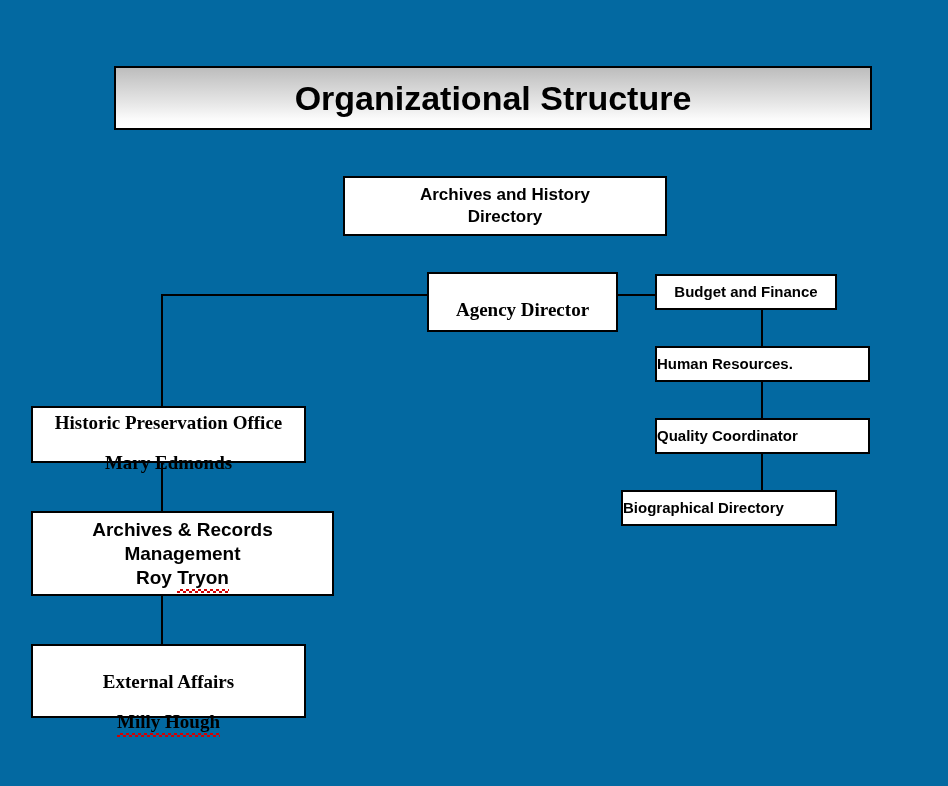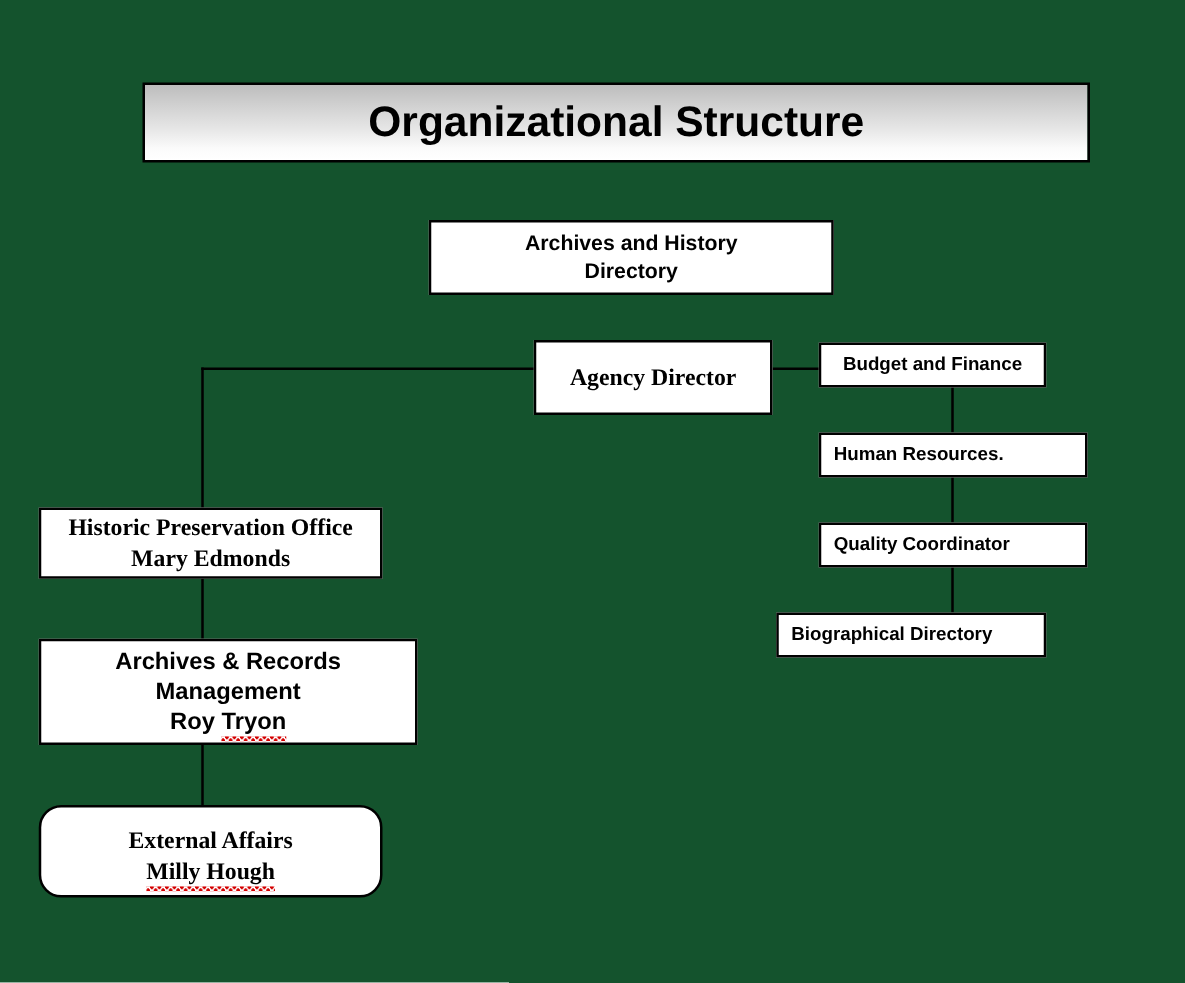--- a/index.html
+++ b/index.html
@@ -9,21 +9,21 @@
     background: #ffffff;
   }
   body {
     font-family: "Liberation Sans", sans-serif;
     -webkit-font-smoothing: antialiased;
   }
   #canvas {
     position: relative;
     width: 948px;
     height: 786px;
-    background: #14532d;
+    background: #0369a1;
     overflow: hidden;
   }
 
   
   .title-banner {
     position: absolute;
     left: 114px;
     top: 66px;
     width: 758px;
     height: 64px;
@@ -76,40 +76,40 @@
   .style-serif-center {
     align-items: center;
     text-align: center;
   }
   .style-serif-center .line {
     font-family: "Liberation Serif", "DejaVu Serif", serif;
     font-weight: bold;
     font-size: 19px;
     line-height: 25px;
     color: #000000;
+    margin-top: 15px;
   }
 
   
   .style-sans-center-lg {
     align-items: center;
     text-align: center;
   }
   .style-sans-center-lg .line {
     font-family: "Liberation Sans", sans-serif;
     font-weight: bold;
     font-size: 19px;
     line-height: 24px;
     color: #000000;
   }
 
   
   .style-sans-left {
     align-items: flex-start;
     text-align: left;
-    padding-left: 10px;
   }
   .style-sans-left .line {
     font-family: "Liberation Sans", sans-serif;
     font-weight: bold;
     font-size: 15px;
     line-height: 20px;
     color: #000000;
   }
 
   
@@ -120,23 +120,22 @@
   .style-sans-center-sm .line {
     font-family: "Liberation Sans", sans-serif;
     font-weight: bold;
     font-size: 15px;
     line-height: 20px;
     color: #000000;
   }
 
   
   .anchor-top {
-    justify-content: center;
+    justify-content: flex-start;
     padding-top: 8px;
-    border-radius: 18px;
   }
 
   
   .squiggle {
     position: relative;
     display: inline-block;
   }
   .squiggle::after {
     content: "";
     position: absolute;

